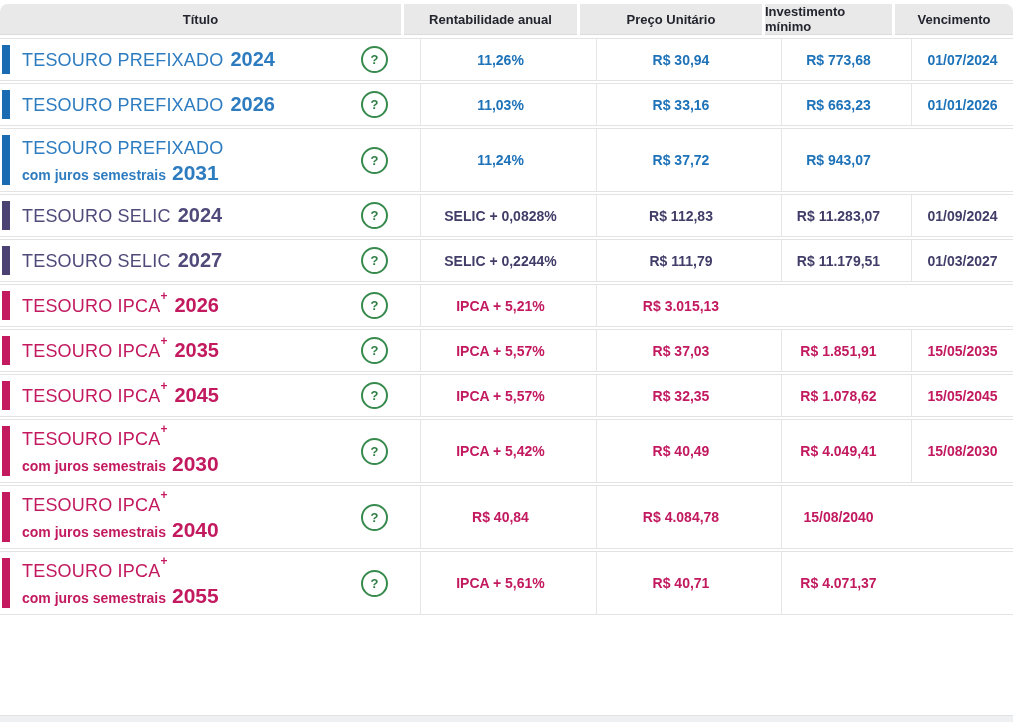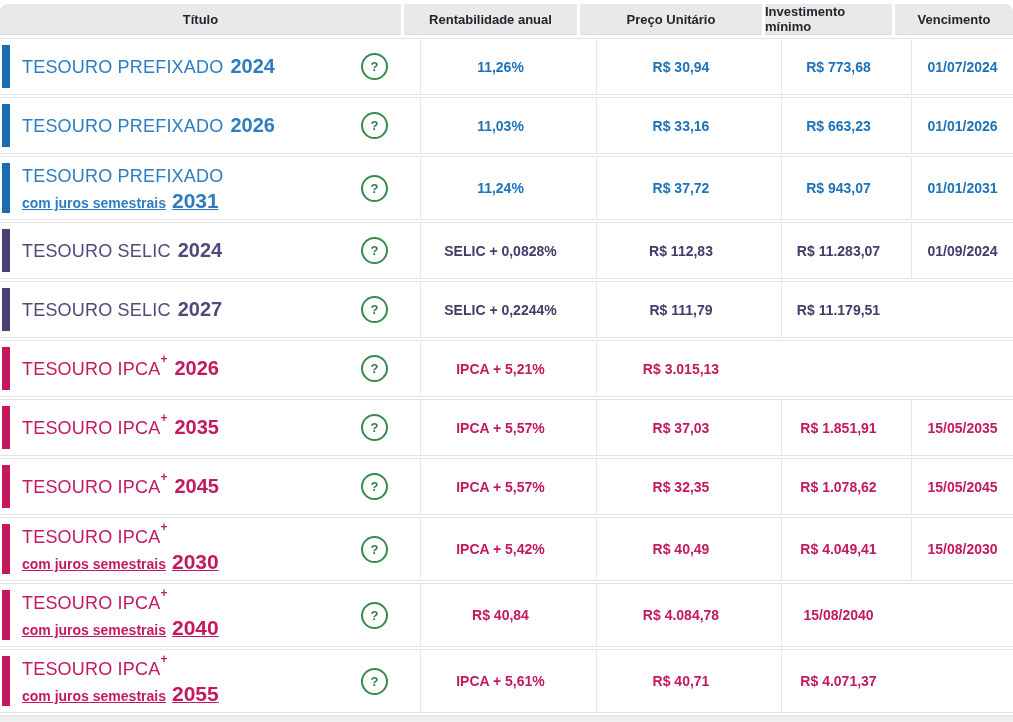--- a/index.html
+++ b/index.html
@@ -37,21 +37,21 @@
   }
   .th:first-child { border-top-left-radius: 8px; }
   .th:last-child { border-top-right-radius: 8px; margin-right: 0; }
 
   
   .row {
     background: #ffffff;
     border-top: 1px solid #e3e3e3;
     border-bottom: 1px solid #e3e3e3;
     margin-bottom: 2px;
-    height: 57px;
+    height: 43px;
   }
   .row.two-line { height: 64px; }
   .cell {
     display: flex;
     align-items: center;
     justify-content: center;
   }
   .cell + .cell { border-left: 1px solid #e6e6e6; }
 
   .cell-title {
@@ -72,21 +72,21 @@
     justify-content: center;
     text-decoration: none;
     color: var(--title);
     flex: 1 1 auto;
     cursor: pointer;
     line-height: 1.1;
   }
   .t-name { font-size: 18px; font-weight: 400; letter-spacing: 0.2px; }
   .t-sup  { font-size: 12px; font-weight: 700; vertical-align: super; position: relative; top: -6px; }
   .t-year-inline { font-size: 20px; font-weight: 700; margin-left: 7px; }
-  .line2 { display: block; margin-top: 2px; text-decoration: underline; }
+  .line2 { display: block; margin-top: 2px; }
   .t-sub  { font-size: 14px; font-weight: 700; }
   .t-year { font-size: 21px; font-weight: 700; margin-left: 6px; }
   .row:not(.two-line) .line2 { display: none; }
 
   .help {
     width: 27px;
     height: 27px;
     border: 2px solid #378a4d;
     border-radius: 50%;
     color: #2e7d44;
@@ -172,21 +172,20 @@
         </span>
         <span class="line2">
           <span class="t-sub">com juros semestrais</span><span class="t-year">2031</span>
         </span>
       </a>
       <span class="help">?</span>
     </div>
     <div class="cell val">11,24%</div>
     <div class="cell val">R$ 37,72</div>
     <div class="cell val">R$ 943,07</div>
-    <div class="cell val">01/01/2031</div>
   </div>
 
   <div class="grid row" style="--bar: #4c4173; --title: #4f4a7a; --value: #413d68;">
     <div class="cell cell-title">
       <span class="bar"></span>
       <a class="title">
         <span class="line1">
           <span class="t-name">TESOURO SELIC</span><sup class="t-sup"></sup><span class="t-year-inline">2024</span>
         </span>
 
@@ -206,20 +205,21 @@
         <span class="line1">
           <span class="t-name">TESOURO SELIC</span><sup class="t-sup"></sup><span class="t-year-inline">2027</span>
         </span>
 
       </a>
       <span class="help">?</span>
     </div>
     <div class="cell val">SELIC + 0,2244%</div>
     <div class="cell val">R$ 111,79</div>
     <div class="cell val">R$ 11.179,51</div>
+    <div class="cell val">01/03/2027</div>
   </div>
 
   <div class="grid row" style="--bar: #c2195f; --title: #c2195f; --value: #c2195f;">
     <div class="cell cell-title">
       <span class="bar"></span>
       <a class="title">
         <span class="line1">
           <span class="t-name">TESOURO IPCA</span><sup class="t-sup">+</sup><span class="t-year-inline">2026</span>
         </span>
 

